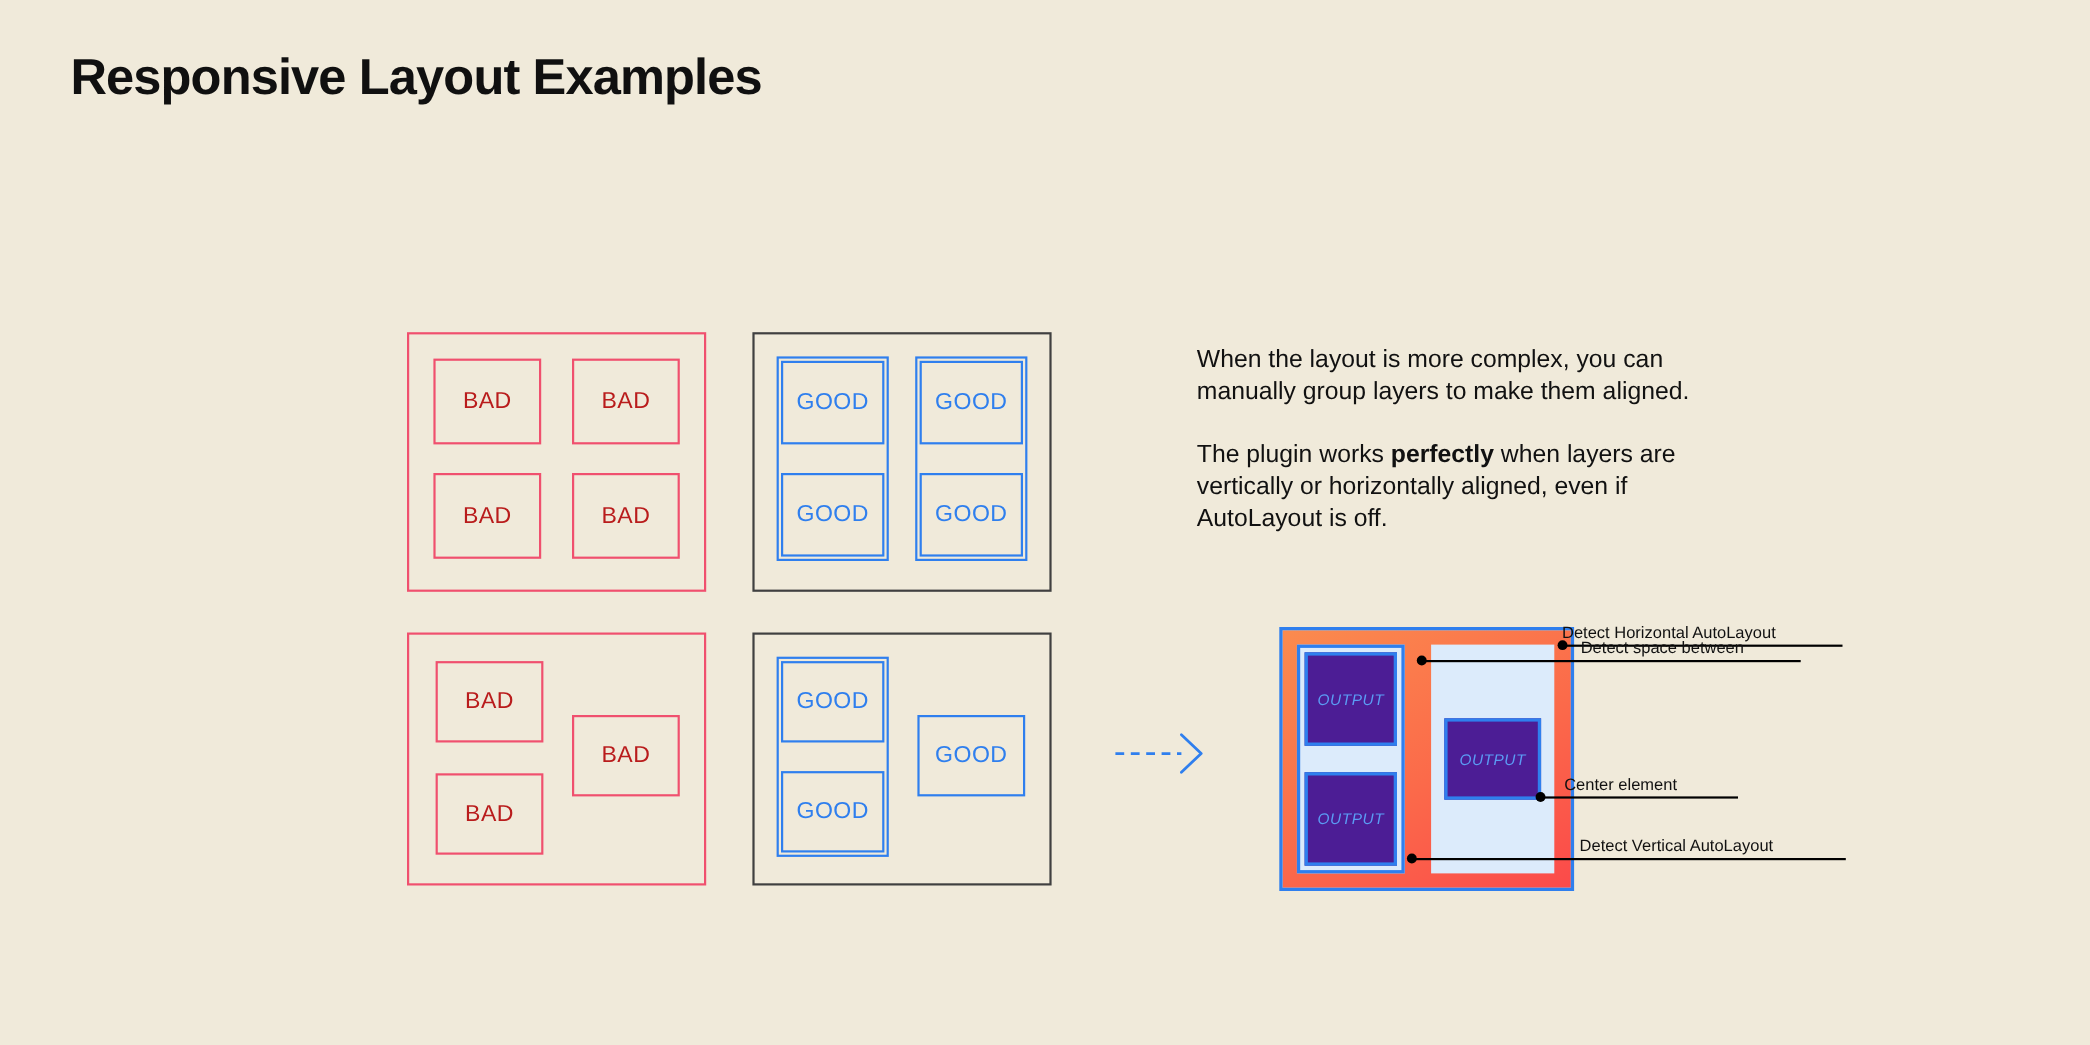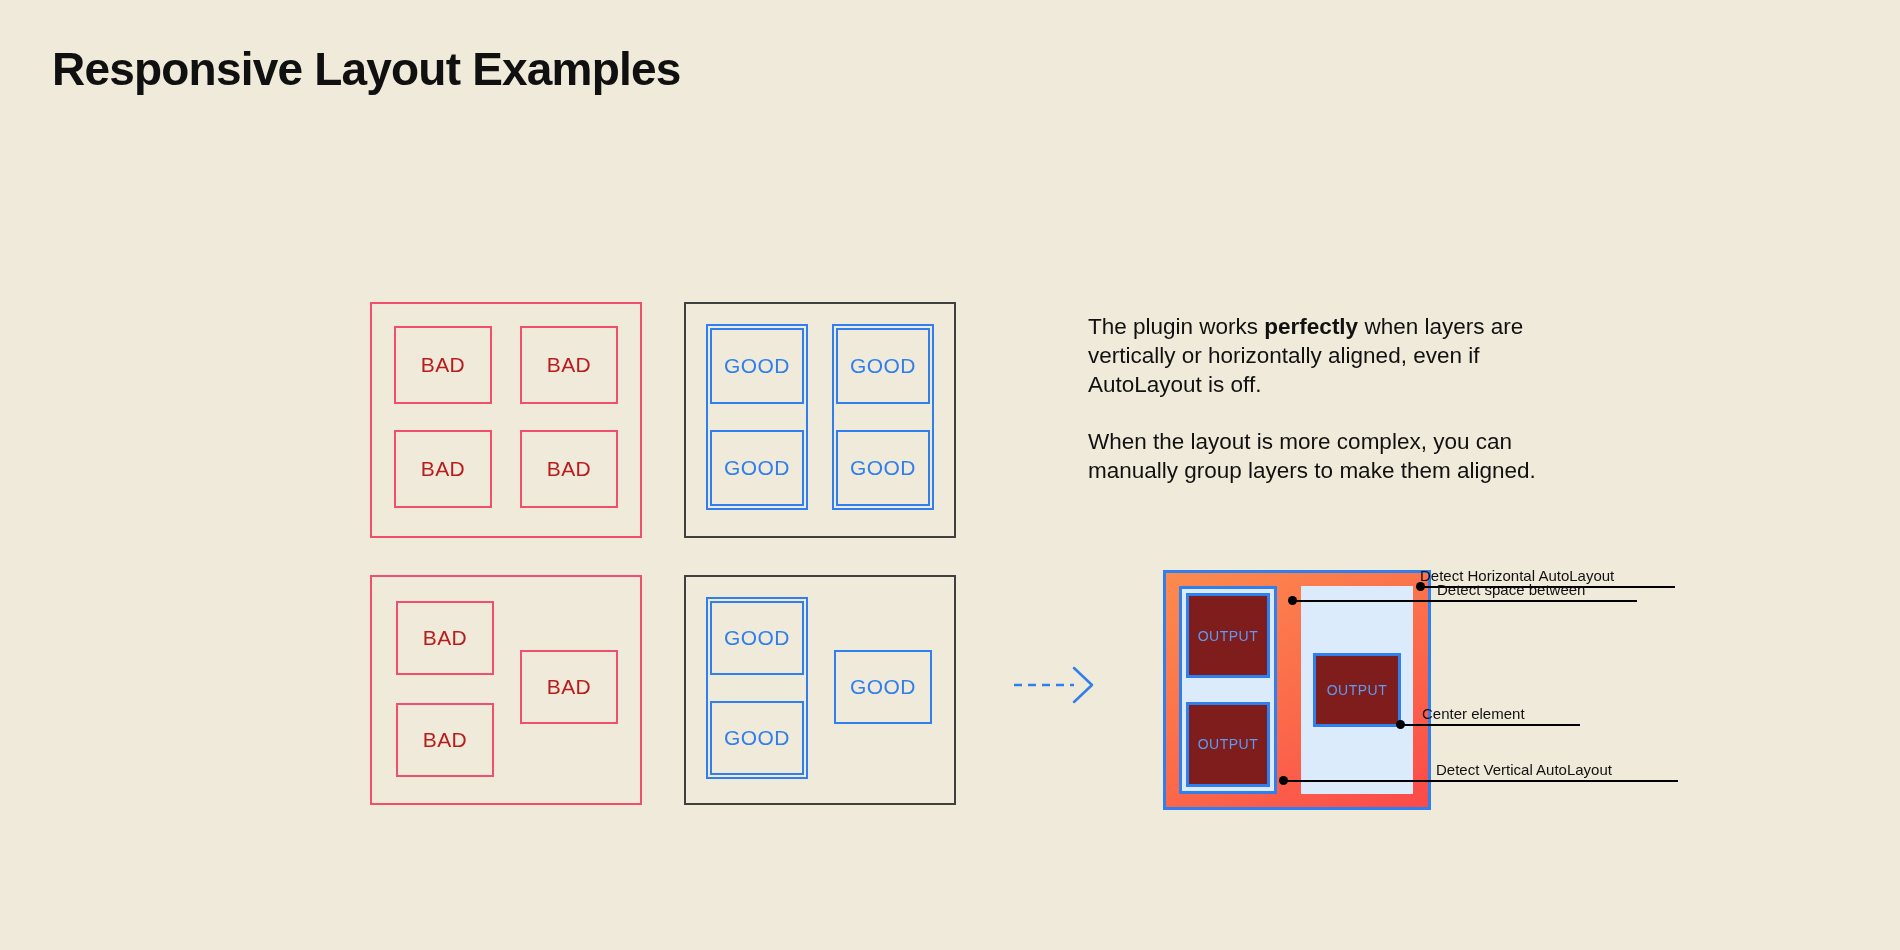--- a/index.html
+++ b/index.html
@@ -9,21 +9,21 @@
     height: 950px;
     background: #f0eada;
     font-family: "Liberation Sans", sans-serif;
     position: relative;
     overflow: hidden;
   }
 
   
   .page-title {
     position: absolute;
-    left: 52px;
+    left: 64px;
     top: 42px;
     font-size: 46px;
     font-weight: bold;
     color: #101010;
     letter-spacing: -0.8px;
   }
 
   
   .frame {
     position: absolute;
@@ -92,27 +92,28 @@
     right: 2px; top: 0;
     width: 112px; height: 100%;
     background: #dcebfb;
     display: flex;
     align-items: center;
     justify-content: center;
   }
 
   .output-box {
     border: 3px solid #2f7fee;
-    background: #7f1d1d;
+    background: #4c1d95;
     color: #5b9cf4;
     display: flex;
     align-items: center;
     justify-content: center;
     font-size: 14px;
     letter-spacing: 0.5px;
+    font-style: italic;
   }
   .col-left .output-box { width: 100%; height: 44%; }
   .col-right .output-box { width: 88px; height: 74px; }
 
   
   .callout { position: absolute; }
   .callout-label {
     position: absolute;
     white-space: nowrap;
     font-size: 15px;
@@ -216,24 +217,24 @@
 </div>
 
 <div class="arrow-wrap" style="left:1012px; top:665px; width:86px; height:40px;">
   <svg width="86" height="40" viewBox="0 0 86 40">
     <line x1="2" y1="20" x2="62" y2="20" stroke="#2f7fee" stroke-width="2.5" stroke-dasharray="8 6"></line>
     <polyline points="62,3 80,20 62,37" fill="none" stroke="#2f7fee" stroke-width="2.5" stroke-linecap="round" stroke-linejoin="round"></polyline>
   </svg>
 </div>
 
 <div class="copy" style="left:1088px; top:312px;">
+  <p>When the layout is more complex, you can manually group layers to make them aligned.</p>
   <p>
     <span>The plugin works </span><b>perfectly</b><span> when layers are vertically or horizontally aligned, even if AutoLayout is off.</span>
   </p>
-  <p>When the layout is more complex, you can manually group layers to make them aligned.</p>
 </div>
 
 <div class="card">
   <div class="card-inner">
 
     <div class="col-left">
       <div class="output-box">OUTPUT</div>
       <div class="output-box">OUTPUT</div>
     </div>
 

